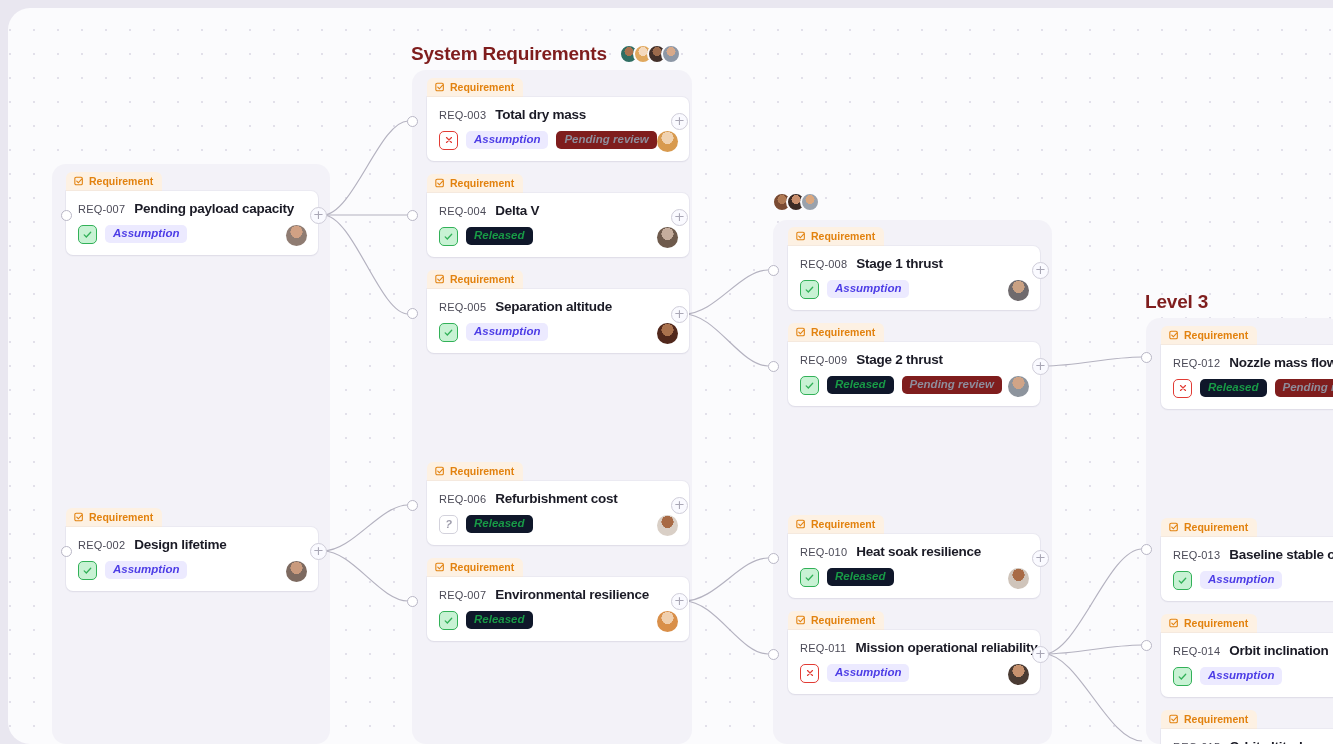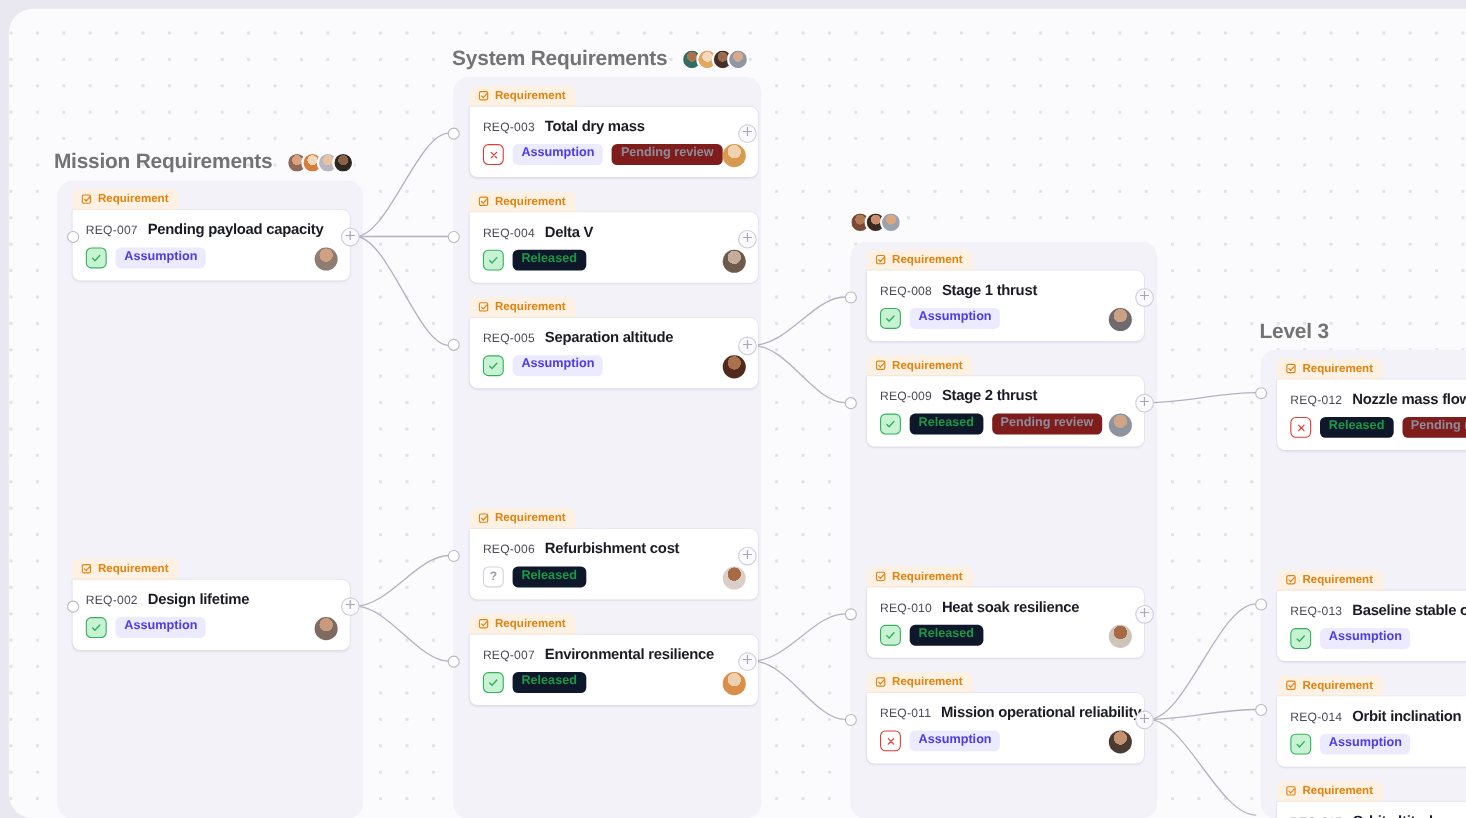--- a/index.html
+++ b/index.html
@@ -39,21 +39,21 @@
   .col-title {
     position: absolute;
     display: flex;
     align-items: center;
     gap: 12px;
     white-space: nowrap;
   }
   .col-title .ttl {
     font-size: 19px;
     font-weight: bold;
-    color: #737373;
+    color: #7f1d1d;
     letter-spacing: -0.2px;
   }
 
   
   .avstack { display: flex; align-items: center; }
   .avstack .av {
     width: 20px; height: 20px;
     border-radius: 50%;
     border: 2px solid #fbfbfd;
     margin-left: -6px;
@@ -103,23 +103,24 @@
   }
   .card .reqtitle {
     font-size: 13.5px;
     color: #1b1b26;
     font-weight: bold;
     letter-spacing: -0.25px;
     white-space: nowrap;
   }
   .card .row2 {
     display: flex;
-    align-items: center;
+    align-items: flex-start;
     gap: 8px;
     min-height: 20px;
+    font-style: italic;
   }
 
   
   .sicon {
     width: 19px; height: 19px;
     border-radius: 5px;
     display: flex; align-items: center; justify-content: center;
     flex: none;
   }
   .sicon.check { background: #c8f2d4; border: 1.4px solid #32b158; }
@@ -203,29 +204,20 @@
       <path d="M1036,358 C1070,358 1100,349 1134,349"></path>
 
       <path d="M1036,646 C1070,646 1100,541 1134,541"></path>
       <path d="M1036,646 C1070,646 1100,637 1134,637"></path>
       <path d="M1036,646 C1070,646 1100,733 1134,733"></path>
     </g>
   </svg>
 
   <div class="layer">
 
-    <div class="col-title" style="left:41px; top:129px;">
-      <span class="ttl">Mission Requirements</span>
-      <span class="avstack">
-        <span class="av" style="background:radial-gradient(circle at 50% 35%,#d9a382 0 34%,#8e6a57 35% 100%);"></span>
-        <span class="av" style="background:radial-gradient(circle at 50% 35%,#f2d7bb 0 34%,#d4803c 35% 100%);"></span>
-        <span class="av" style="background:radial-gradient(circle at 50% 35%,#e8c4a4 0 34%,#b9b6c2 35% 100%);"></span>
-        <span class="av" style="background:radial-gradient(circle at 50% 35%,#8a6247 0 34%,#2d2722 35% 100%);"></span>
-      </span>
-    </div>
 
     <div class="col-title" style="left:403px; top:35px;">
       <span class="ttl">System Requirements</span>
       <span class="avstack">
         <span class="av" style="background:radial-gradient(circle at 50% 35%,#a9714d 0 34%,#2f6e63 35% 100%);"></span>
         <span class="av" style="background:radial-gradient(circle at 50% 35%,#f4d9bd 0 34%,#e0a85e 35% 100%);"></span>
         <span class="av" style="background:radial-gradient(circle at 50% 35%,#9c6a4c 0 34%,#43302a 35% 100%);"></span>
         <span class="av" style="background:radial-gradient(circle at 50% 35%,#d7a98a 0 34%,#8d97a6 35% 100%);"></span>
       </span>
     </div>

